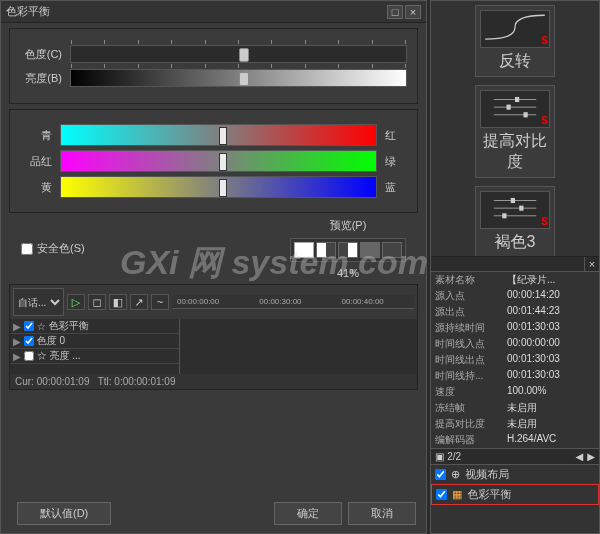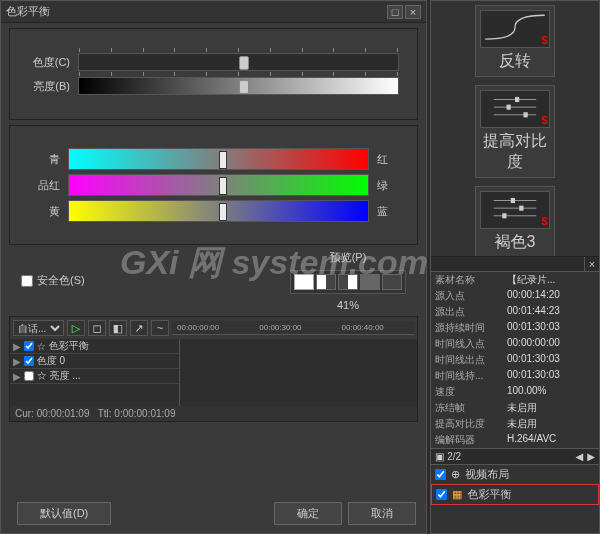--- a/index.html
+++ b/index.html
@@ -3,21 +3,21 @@
 <meta charset="utf-8">
 <style>
 * { margin:0; padding:0; box-sizing:border-box; font-family:"Microsoft YaHei",sans-serif; }
 body { background:#2a2a2a; width:600px; height:534px; overflow:hidden; font-size:11px; color:#ccc; }
 
 .dialog { position:absolute; left:0; top:0; width:427px; height:534px; background:#3a3a3a; border:1px solid #555; }
 .titlebar { height:22px; background:#333; display:flex; align-items:center; padding:0 5px; border-bottom:1px solid #222; }
 .titlebar .title { flex:1; }
 .wbtn { width:16px; height:14px; border:1px solid #666; background:#444; display:flex; align-items:center; justify-content:center; margin-left:2px; cursor:pointer; }
 
-.panel { margin:5px 8px; border:1px solid #222; background:#3b3b3b; padding:18px; }
+.panel { margin:5px 8px; border:1px solid #222; background:#3b3b3b; padding:10px; }
 
 .srow { display:flex; align-items:center; margin:6px 0; }
 .srow .lab { width:50px; text-align:right; padding-right:8px; }
 .slider { position:relative; flex:1; height:18px; background:#2b2b2b; border:1px solid #555; }
 .slider .ticks { position:absolute; top:-6px; left:0; right:0; height:4px; display:flex; justify-content:space-between; }
 .slider .ticks span { width:1px; height:4px; background:#888; }
 .slider .thumb { position:absolute; top:2px; width:10px; height:14px; background:#ccc; border:1px solid #888; border-radius:2px; }
 .slider.bright { background:linear-gradient(90deg,#000,#fff); }
 
 .crow { display:flex; align-items:center; margin:4px 0; }
@@ -33,21 +33,21 @@
 .cb { display:flex; align-items:center; gap:4px; }
 .cb input { width:12px; height:12px; }
 .pv-group { display:flex; align-items:center; gap:5px;flex-direction:column; }
 .pv-btns { display:flex; border:1px solid #555; background:#333; padding:3px; gap:2px; }
 .pv-b { width:20px; height:16px; border:1px solid #666; background:#222; display:flex; }
 .pv-b span { flex:1; }
 .pv-b.sel { border-color:#aaa; }
 
 .tl { margin:5px 8px; border:1px solid #222; background:#2e2e2e; height:106px; display:flex; flex-direction:column; }
 .tl-tb { display:flex; align-items:center; padding:3px; gap:3px; background:#383838; }
-.tl-tb select { background:#333; color:#ccc; border:1px solid #555; font-size:10px; height:16px; }
+.tl-tb select { background:#333; color:#ccc; border:1px solid #555; font-size:10px; height:28px; }
 .tl-tb .ib { width:18px; height:16px; border:1px solid #555; background:#333; display:flex; align-items:center; justify-content:center; cursor:pointer; }
 .tl-tracks { flex:1; display:flex; }
 .tl-names { width:170px; border-right:1px solid #555; font-size:10px; }
 .tl-names .tr { padding:1px 3px; border-bottom:1px solid #444; display:flex; align-items:center; gap:3px; height:15px; }
 .tl-names .tr .tri { color:#888; cursor:pointer; }
 .tl-area { flex:1; position:relative; }
 .ruler { height:14px; background:#333; border-bottom:1px solid #555; font-size:8px; color:#aaa; display:flex; align-items:center; padding-left:5px; gap:40px; overflow:hidden; }
 .tl-foot { font-size:10px; padding:2px 5px; color:#aaa; background:#333; }
 
 .btnbar { position:absolute; bottom:8px; left:10px; right:10px; display:flex; align-items:center; }

